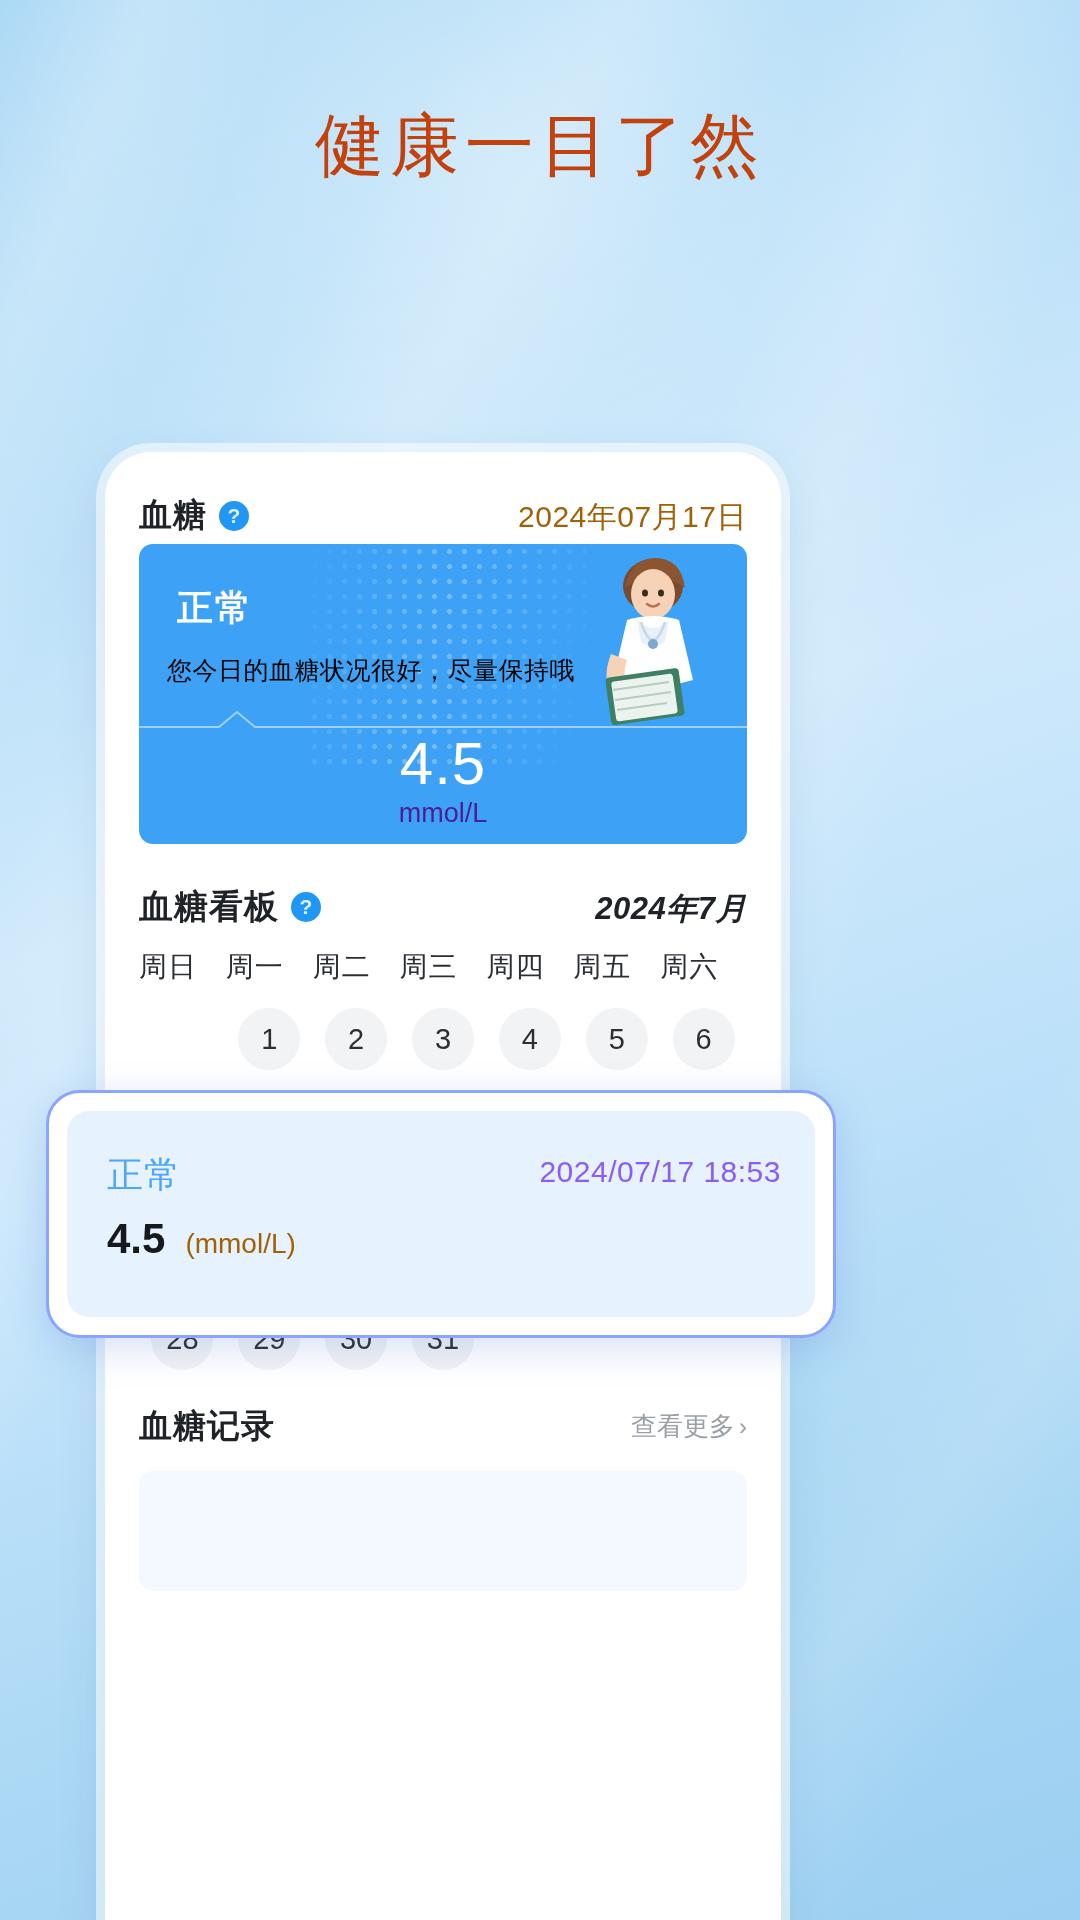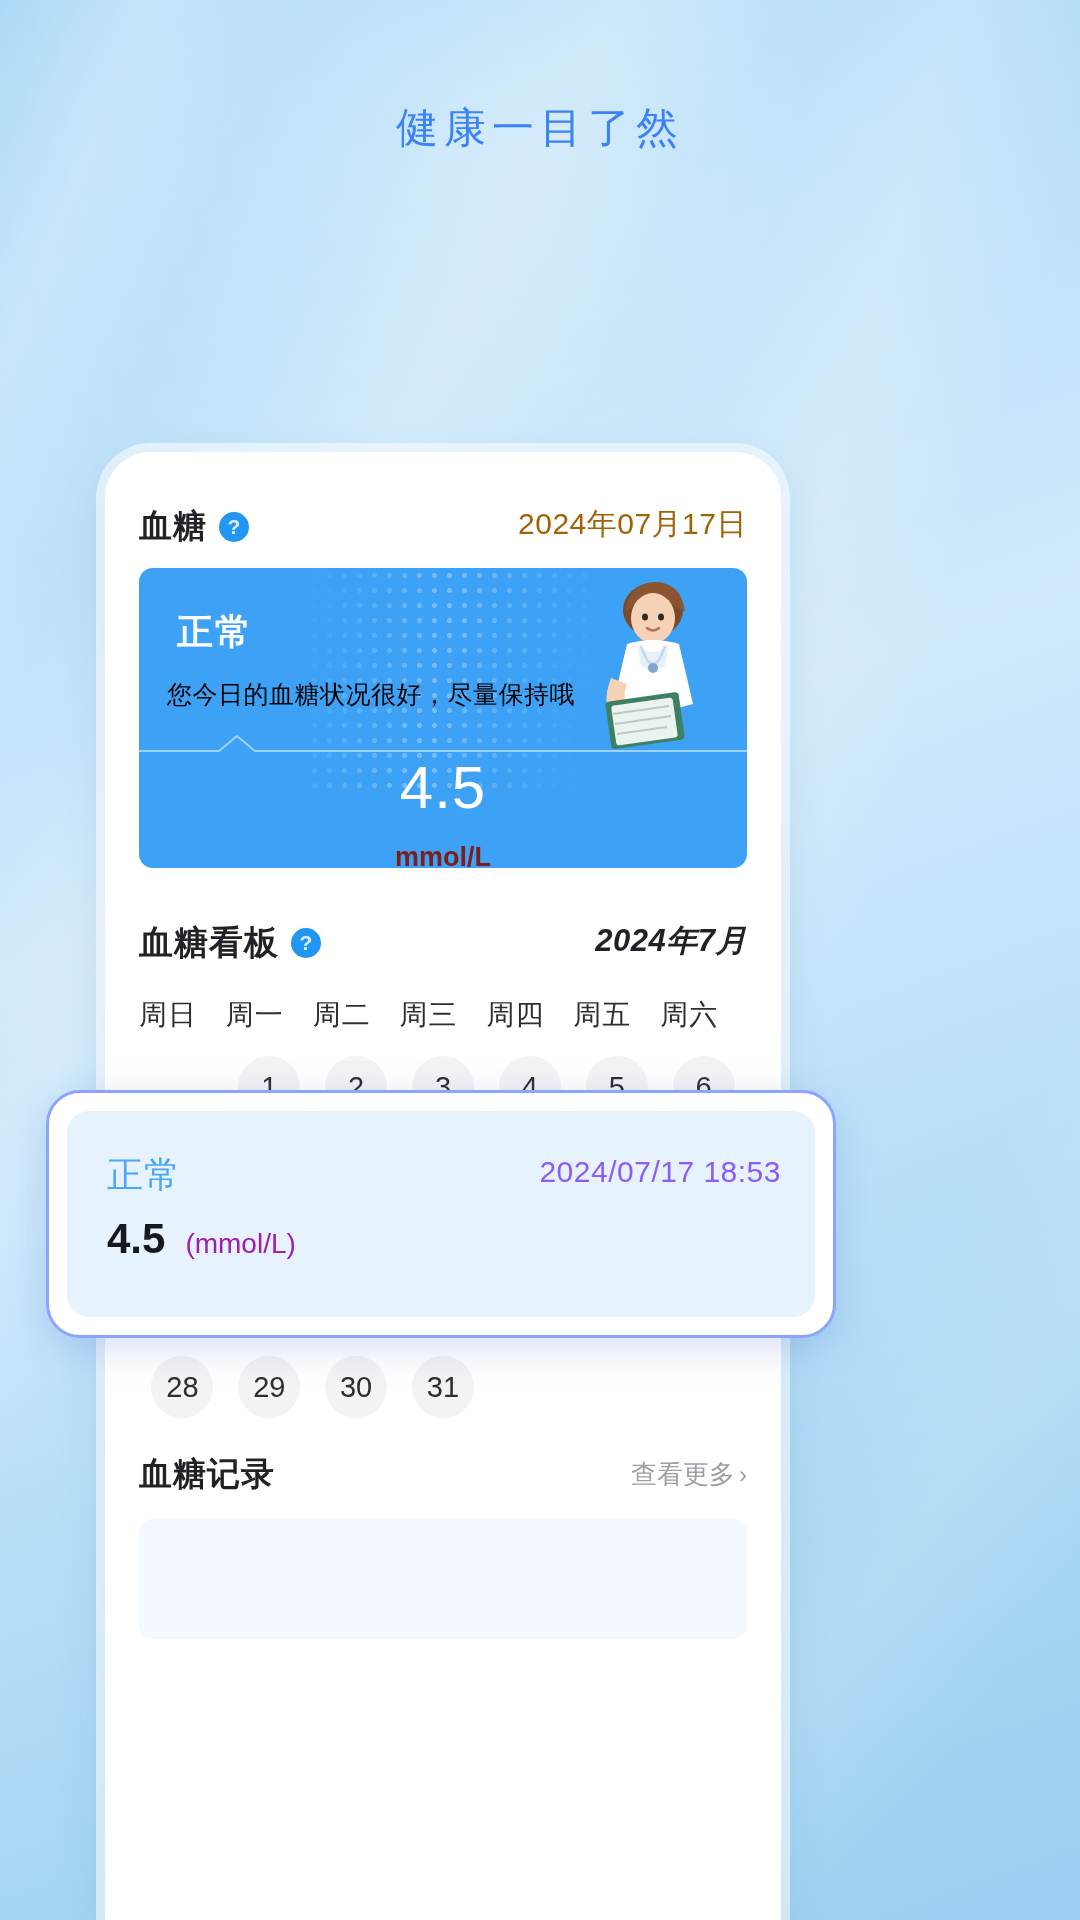--- a/index.html
+++ b/index.html
@@ -34,22 +34,22 @@
   .headline {
     font-size: 92px;
     font-weight: bold;
     color: #1b1d20;
     letter-spacing: 2px;
     line-height: 1.08;
     font-family: "Liberation Sans", "DejaVu Sans", sans-serif;
   }
   .subheadline {
     margin-top: 22px;
-    font-size: 42px;
-    color: #3b82f6;
+    font-size: 69px;
+    color: #c2410c;
     letter-spacing: 6px;
     font-family: Liberation Mono, monospace;
   }
 
   
   .phone {
     position: absolute;
     left: 105px; top: 452px;
     width: 676px; height: 1470px;
     background: #ffffff;
@@ -58,24 +58,23 @@
     overflow: hidden;
   }
   .screen {
     position: absolute; inset: 0;
     background: #ffffff;
     padding: 0 34px;
   }
 
   
   .row-head {
-    display: flex; align-items: flex-start; justify-content: space-between;
+    display: flex; align-items: flex-end; justify-content: space-between;
     height: 86px;
-    padding-top: 28px;
-    margin-top: 24px;
+    padding-top: 16px;
   }
   .row-head .left { display: flex; align-items: center; gap: 12px; }
   .sec-title { font-size: 33px; font-weight: bold; color: #1f2327; letter-spacing: 1px; }
   .sec-title.board { font-size: 34px; }
   .help-icon {
     width: 30px; height: 30px; border-radius: 50%;
     background: #2196f3; color: #dff0fd;
     font-size: 21px; line-height: 30px; text-align: center;
     font-weight: bold; display: inline-block;
   }
@@ -111,21 +110,21 @@
   .divider-notch {
     position: absolute; left: 0; right: 0; top: 165px; height: 22px;
   }
   .divider-notch svg { display:block; width: 100%; height: 22px; }
 
   .value-wrap {
     position: absolute; left: 0; right: 0; top: 190px;
     text-align: center;
   }
   .value-num { font-size: 60px; font-weight: 300; letter-spacing: 1px; line-height: 1; }
-  .value-unit { font-size: 27px; color: #7f1d1d; margin-top: 24px; font-weight: bold; }
+  .value-unit { font-size: 27px; color: #4c1d95; margin-top: 4px; }
 
   
   .doctor { position: absolute; right: 10px; top: 6px; width: 170px; height: 190px; }
 
   
   .cal-head {
     display: grid; grid-template-columns: repeat(7, 1fr);
     margin-top: 18px;
   }
   .cal-head div {
@@ -178,21 +177,21 @@
   }
   .fc-time {
     position: absolute; right: 34px; top: 44px;
     font-size: 30px; color: #8b5cf6; letter-spacing: 0.5px;
   }
   .fc-value {
     position: absolute; left: 40px; top: 104px;
     display: flex; align-items: baseline; gap: 20px;
   }
   .fc-num { font-size: 42px; font-weight: bold; color: #17191c; }
-  .fc-unit { font-size: 28px; color: #a21caf; }
+  .fc-unit { font-size: 28px; color: #a16207; }
 </style>
 </head>
 <body>
 
 <div class="bg-streaks"></div>
 <div class="bg-glow"></div>
 
 <div class="headline-wrap">
   <div class="subheadline">健康一目了然</div>
 </div>

